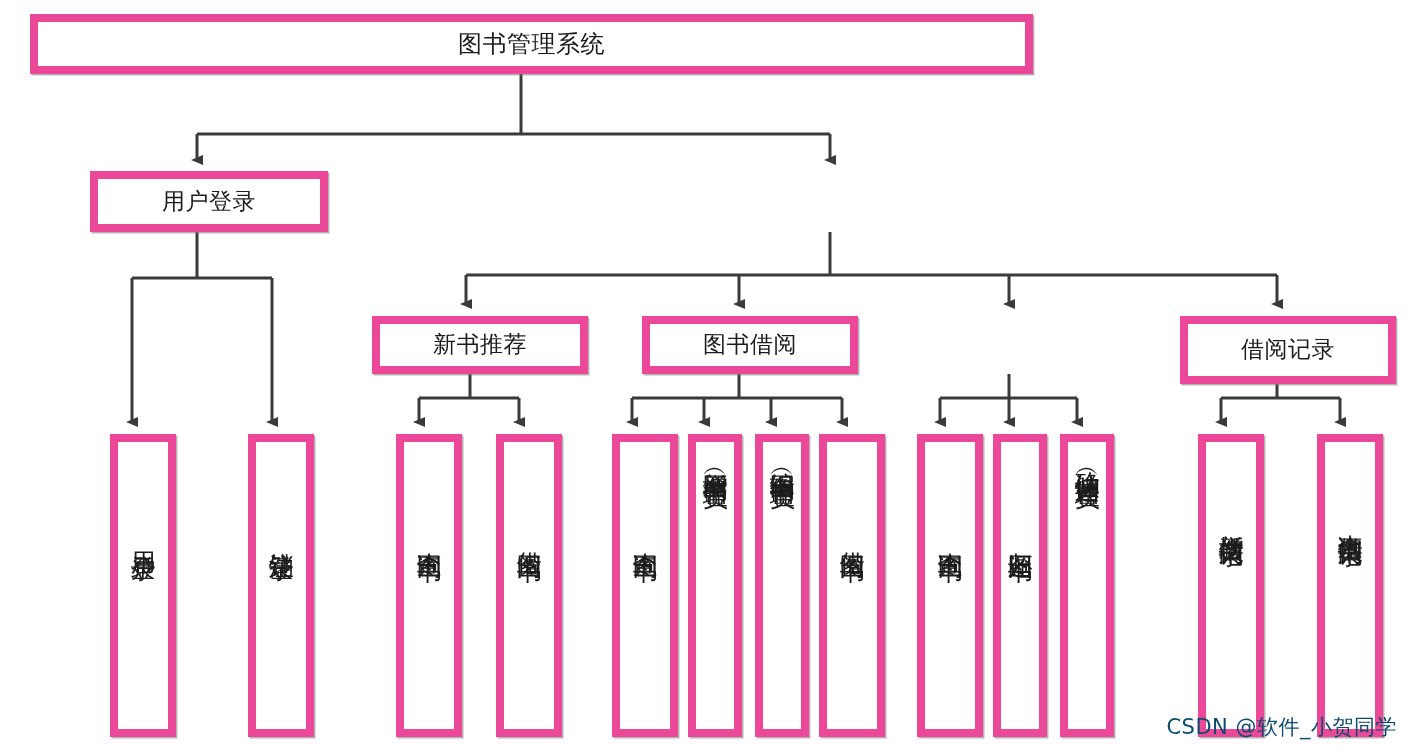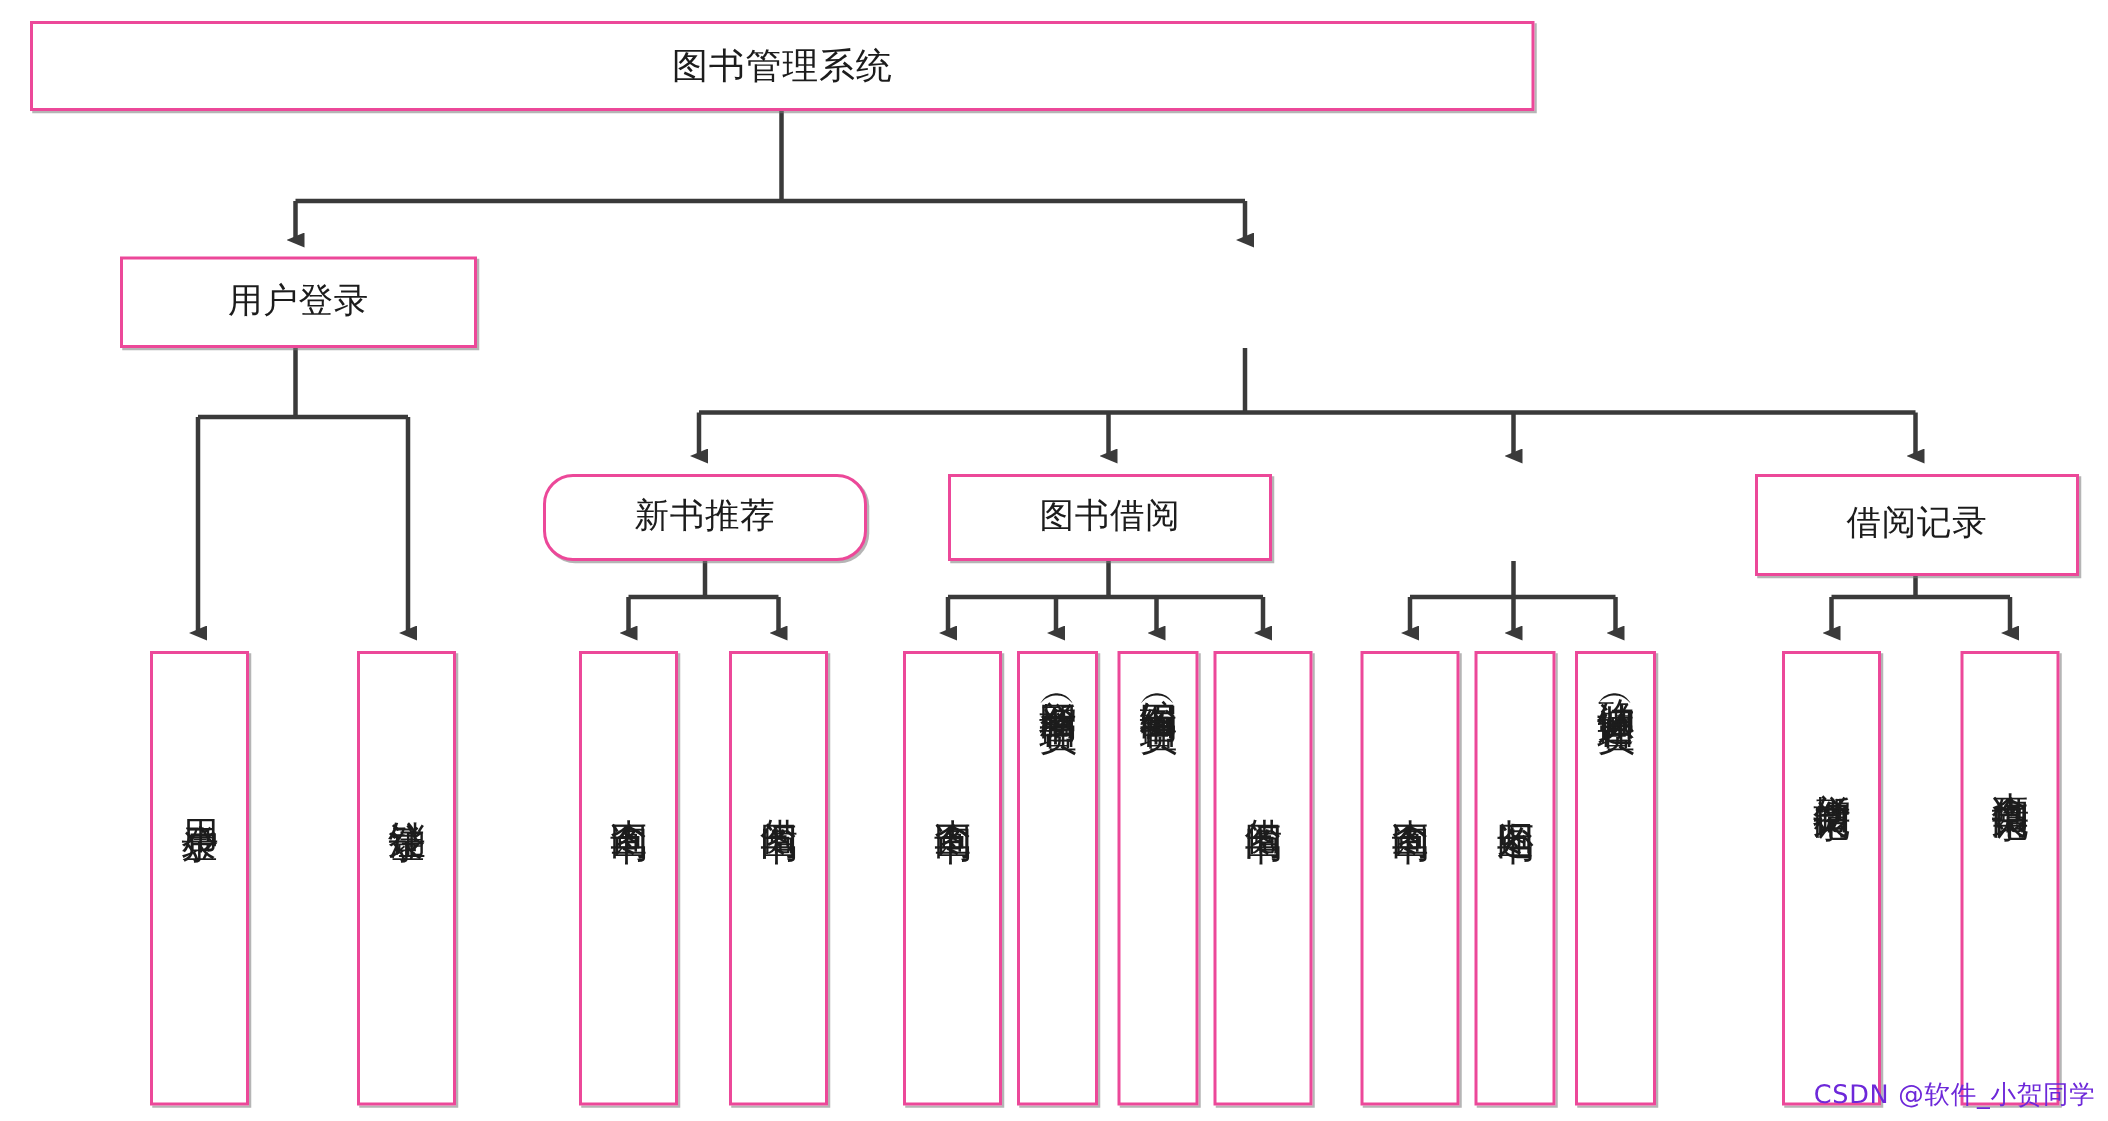--- a/index.html
+++ b/index.html
@@ -22,26 +22,27 @@
     left: 0;
     top: 0;
     width: 1405px;
     height: 747px;
     pointer-events: none;
   }
   .node {
     position: absolute;
     box-sizing: border-box;
     background: #ffffff;
-    border: 2px solid #ec4899;
+    border: 8px solid #ec4899;
     box-shadow: 1.5px 1.5px 0 0 rgba(120,120,120,0.55);
     display: flex;
     align-items: center;
     justify-content: center;
     color: #1c1c1c;
+    margin-left: 10px;
   }
   .node-label {
     display: block;
     text-align: center;
     line-height: 1.18;
     white-space: pre;
   }
   .node.horizontal .node-label {
     font-size: 23px;
     letter-spacing: 0.5px;
@@ -67,22 +68,22 @@
   .node.vertical.tall .node-label {
     margin-top: 4px;
   }
   .node.root .node-label {
     font-size: 24px;
   }
   #watermark {
     position: absolute;
     right: 8px;
     bottom: 6px;
-    font-size: 17px;
-    color: #6d28d9;
+    font-size: 21px;
+    color: #0c4a6e;
     letter-spacing: 0.5px;
     white-space: nowrap;
     user-select: none;
   }
 </style>
 </head>
 <body>
 
 <div id="diagram-root">
 
@@ -137,21 +138,21 @@
   </svg>
 
   <div class="node horizontal root" style="left:20px; top:14px; width:1003px; height:60px;">
     <span class="node-label">图书管理系统</span>
   </div>
 
   <div class="node horizontal" style="left:80px; top:171px; width:238px; height:61px;">
     <span class="node-label">用户登录</span>
   </div>
 
-  <div class="node horizontal" style="left:362px; top:316px; width:216px; height:58px;border-radius:20px;">
+  <div class="node horizontal" style="left:362px; top:316px; width:216px; height:58px;">
     <span class="node-label">新书推荐</span>
   </div>
   <div class="node horizontal" style="left:632px; top:316px; width:216px; height:58px;">
     <span class="node-label">图书借阅</span>
   </div>
   <div class="node horizontal" style="left:1170px; top:316px; width:216px; height:68px;">
     <span class="node-label">借阅记录</span>
   </div>
 
   <div class="node vertical mid" style="left:100px; top:434px; width:66px; height:303px;">

